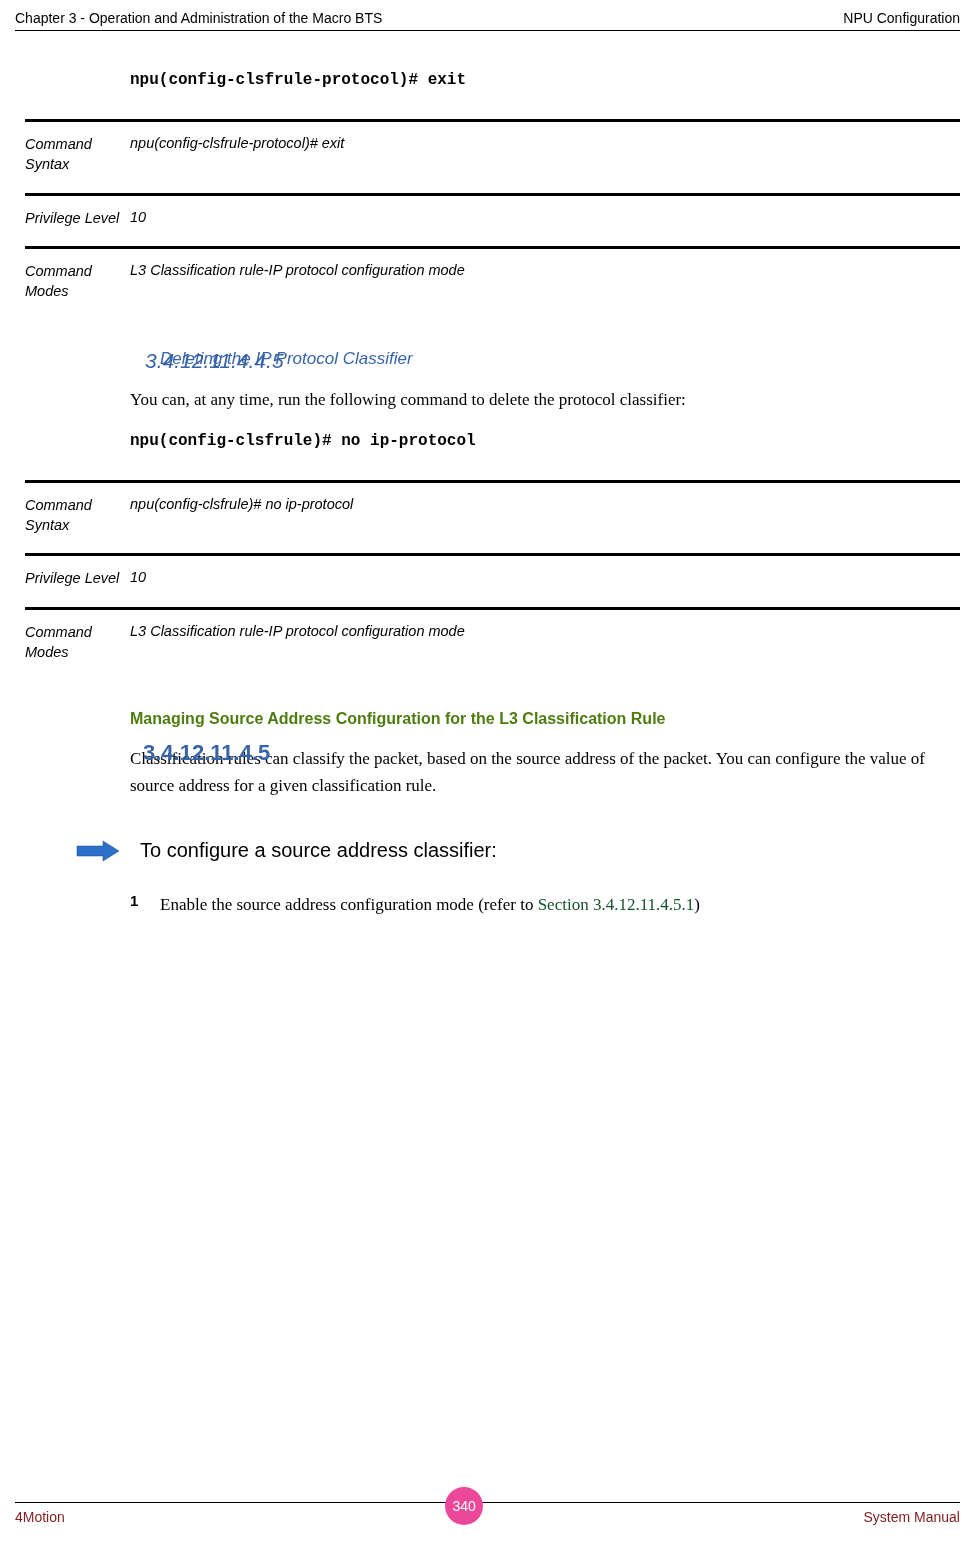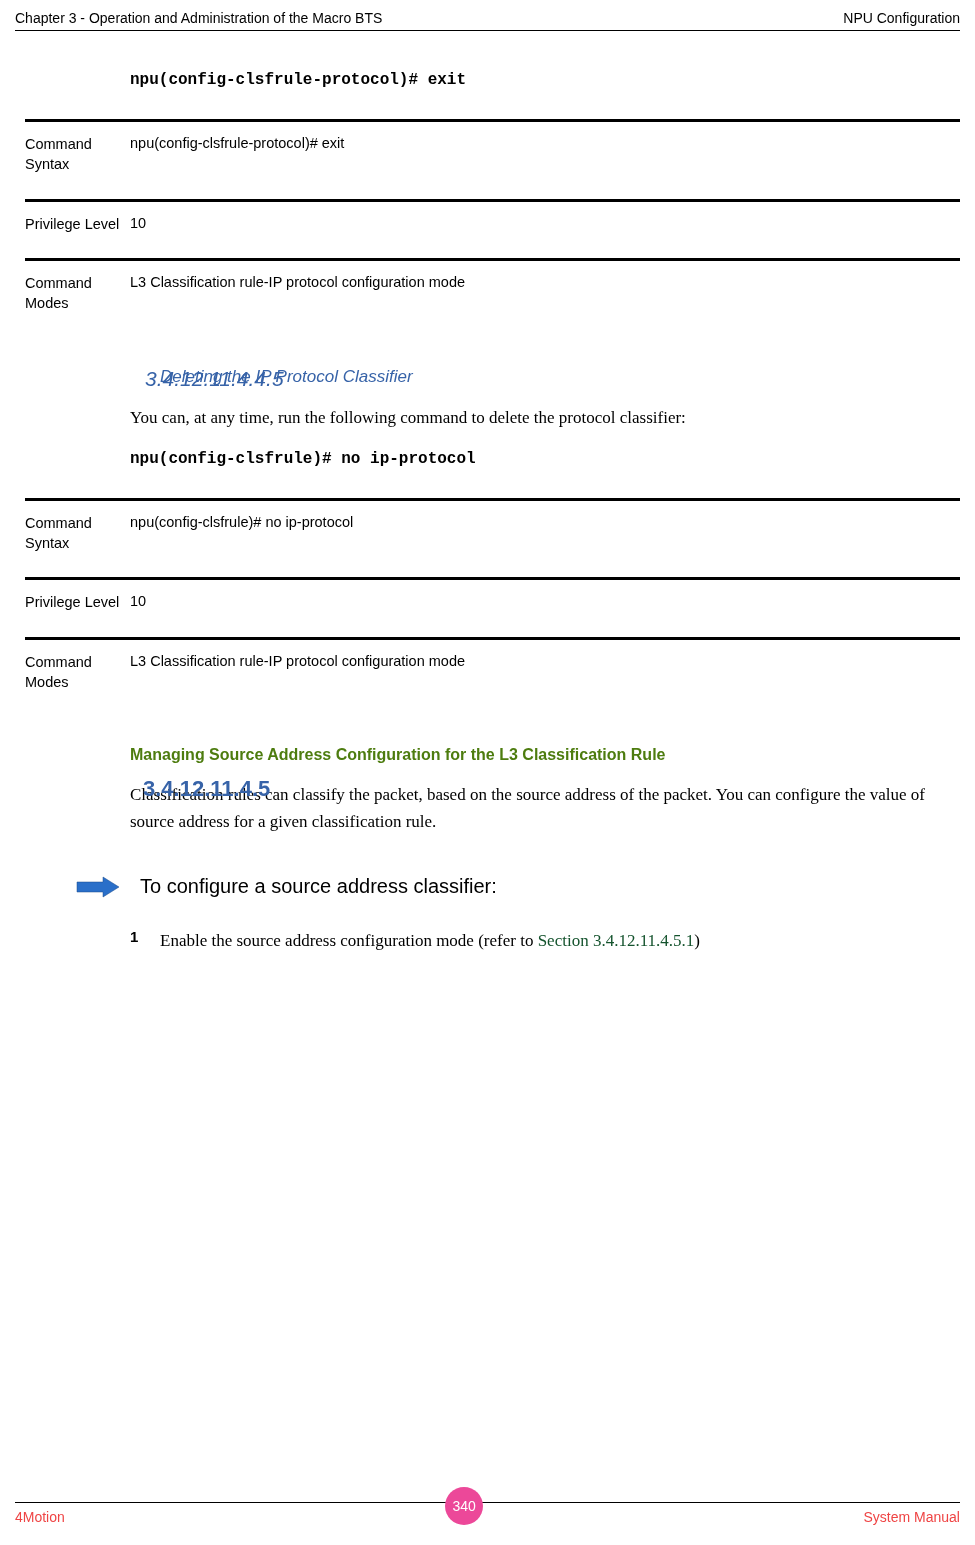--- a/index.html
+++ b/index.html
@@ -31,23 +31,24 @@
   .content {
     margin-left: 115px;
   }
   .mono {
     font-family: "Courier New", Courier, monospace;
     font-weight: bold;
     font-size: 16px;
   }
   .def-block {
     border-top: 3px solid #000;
-    padding: 12px 0 24px 0;
+    padding: 12px 0 18px 0;
     display: flex;
     margin-left: -105px;
+    font-style: italic;
   }
   .def-label {
     width: 105px;
     font-size: 14.5px;
     line-height: 1.4;
     flex-shrink: 0;
   }
   .def-value {
     font-size: 14.5px;
     padding-top: 1px;
@@ -122,21 +123,21 @@
     left: 15px;
     right: 15px;
     border-top: 1px solid #000;
     padding-top: 6px;
     display: flex;
     justify-content: space-between;
     align-items: center;
     font-size: 14px;
   }
   .footer-left, .footer-right {
-    color: #ef4444;
+    color: #7f1d1d;
   }
   .page-badge {
     background: #ec4899;
     color: #fff;
     border-radius: 50%;
     width: 38px;
     height: 38px;
     display: flex;
     align-items: center;
     justify-content: center;

